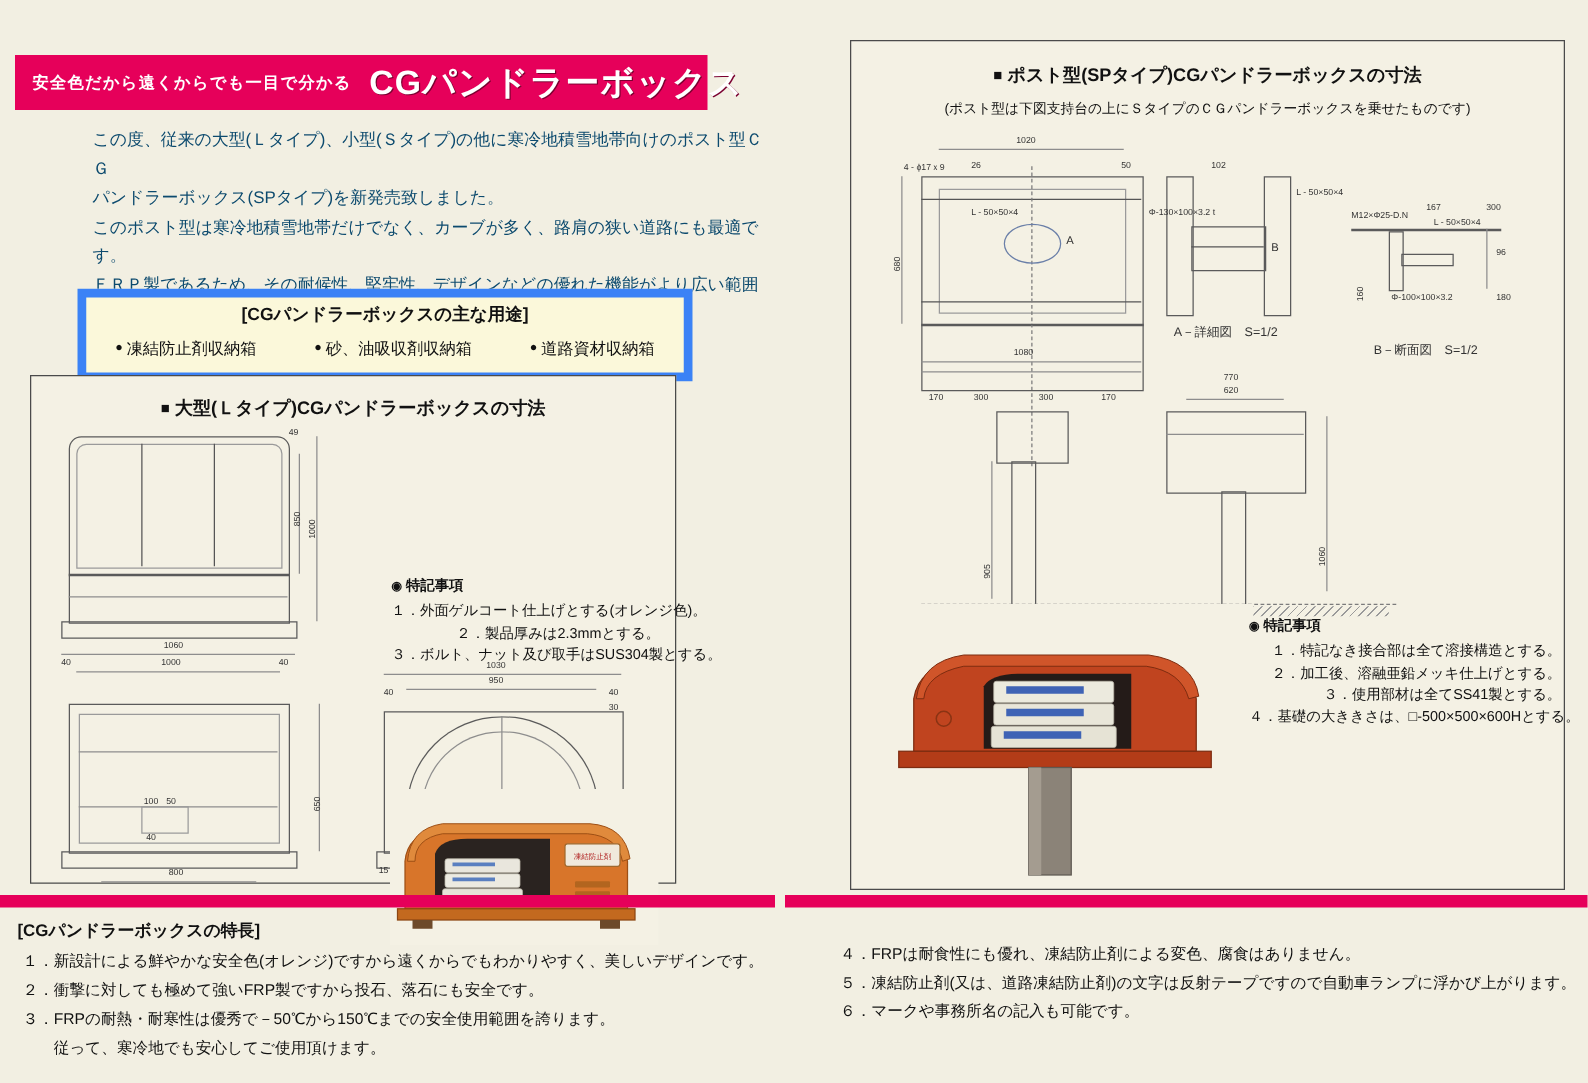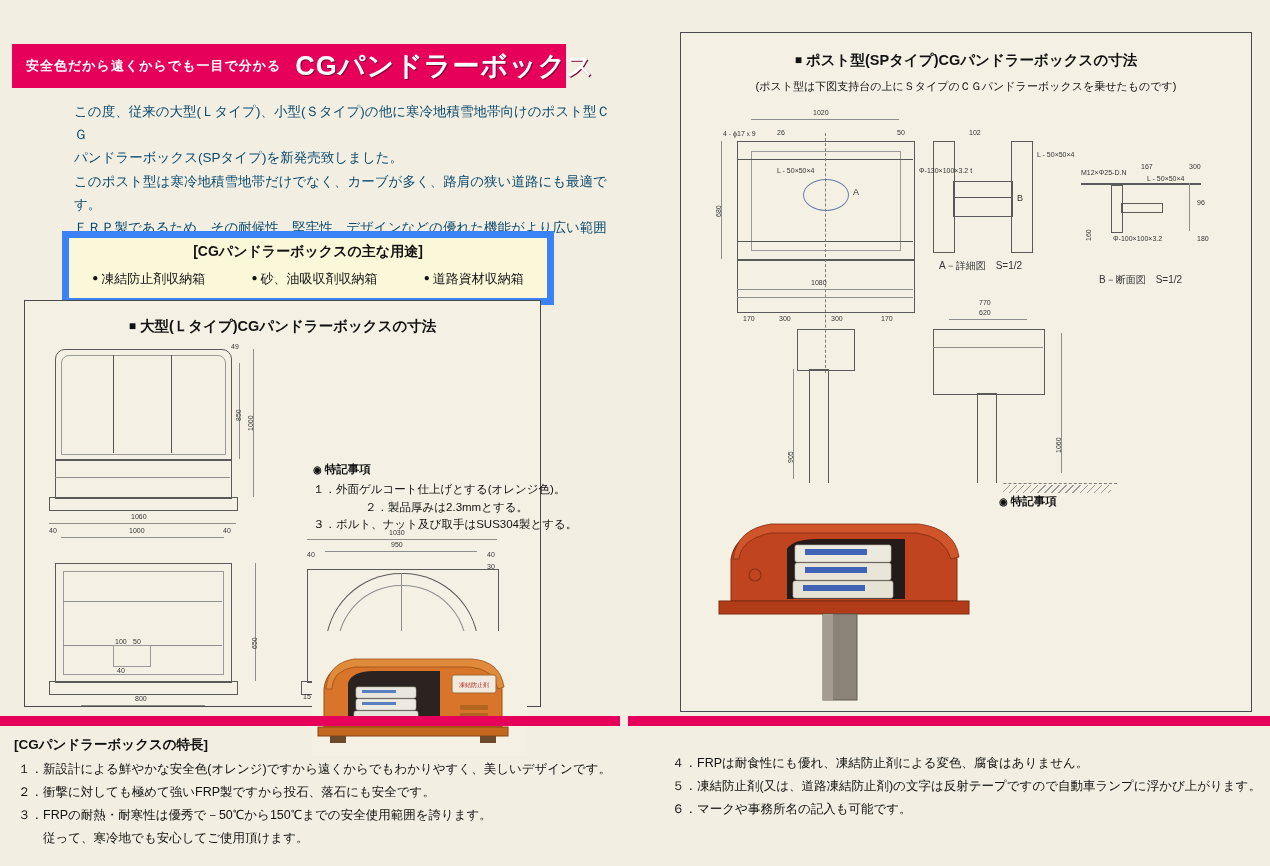--- a/index.html
+++ b/index.html
@@ -326,20 +326,26 @@
 
           <rect x="36" y="118" width="250" height="13" fill="#b33c18" stroke="#7d2c10"></rect>
 
           <rect x="140" y="131" width="34" height="86" fill="#8b8378" stroke="#5f5a52"></rect>
           <rect x="140" y="131" width="10" height="86" fill="#a49c90"></rect>
         </svg>
       </div>
 
       <div class="notes" style="left:318px;top:460px;width:250px;">
         <div class="nt">特記事項</div>
+        <ol>
+          <li>１．特記なき接合部は全て溶接構造とする。</li>
+          <li>２．加工後、溶融亜鉛メッキ仕上げとする。</li>
+          <li>３．使用部材は全てSS41製とする。</li>
+          <li>４．基礎の大ききさは、□-500×500×600Hとする。</li>
+        </ol>
       </div>
     </div>
   </div>
 
   <div class="sep-bar sep-left"></div>
   <div class="sep-bar sep-right"></div>
 
   <div class="feat-title">[CGパンドラーボックスの特長]</div>
 
   <div class="feat feat-left" style="position:absolute;">

